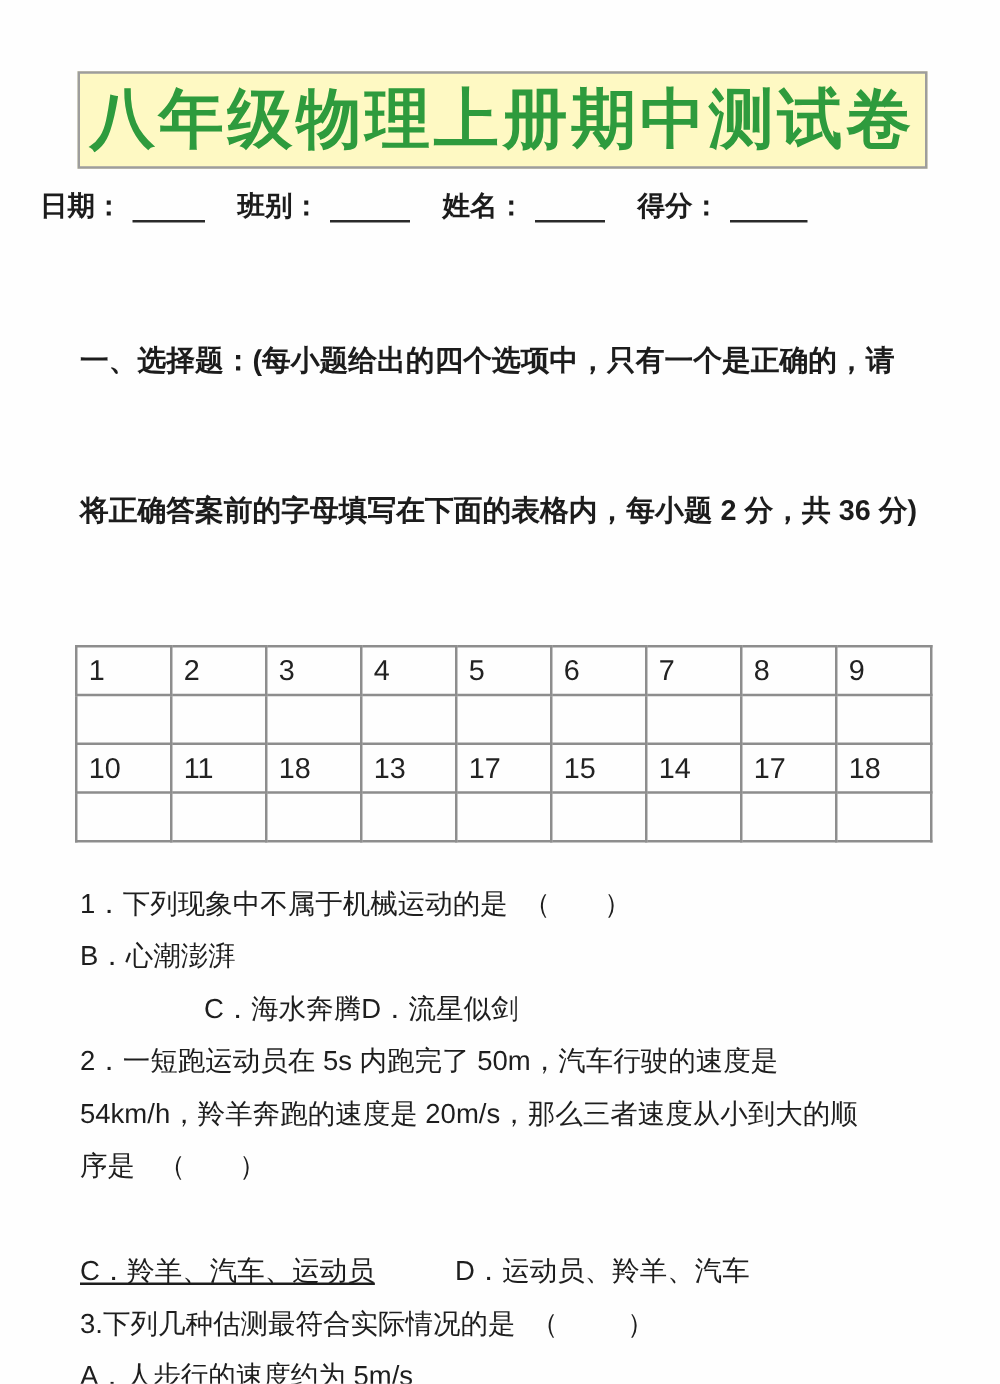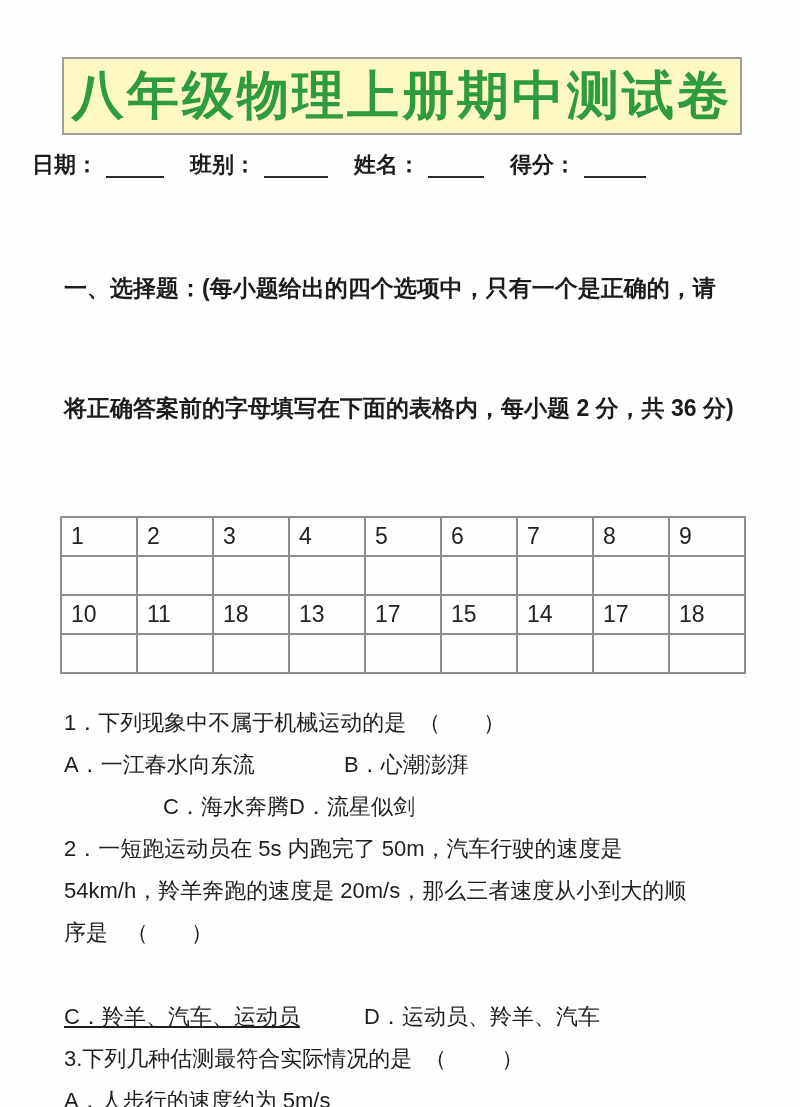--- a/index.html
+++ b/index.html
@@ -161,21 +161,20 @@
         <td></td>
         <td></td>
       </tr>
     </tbody>
   </table>
 
   <div class="questions">
 
     <div class="line">1．下列现象中不属于机械运动的是  （       ）</div>
     <div class="line opt-pair">
-      <span class="col-w280">A．一江春水向东流</span>
       <span>B．心潮澎湃</span>
     </div>
     <div class="line opt-pair">
       <span class="col-w225">C．海水奔腾</span>
       <span>D．流星似剑</span>
     </div>
 
     <div class="line">2．一短跑运动员在 5s 内跑完了 50m，汽车行驶的速度是</div>
     <div class="line">54km/h，羚羊奔跑的速度是 20m/s，那么三者速度从小到大的顺</div>
     <div class="line">序是   （       ）</div>

